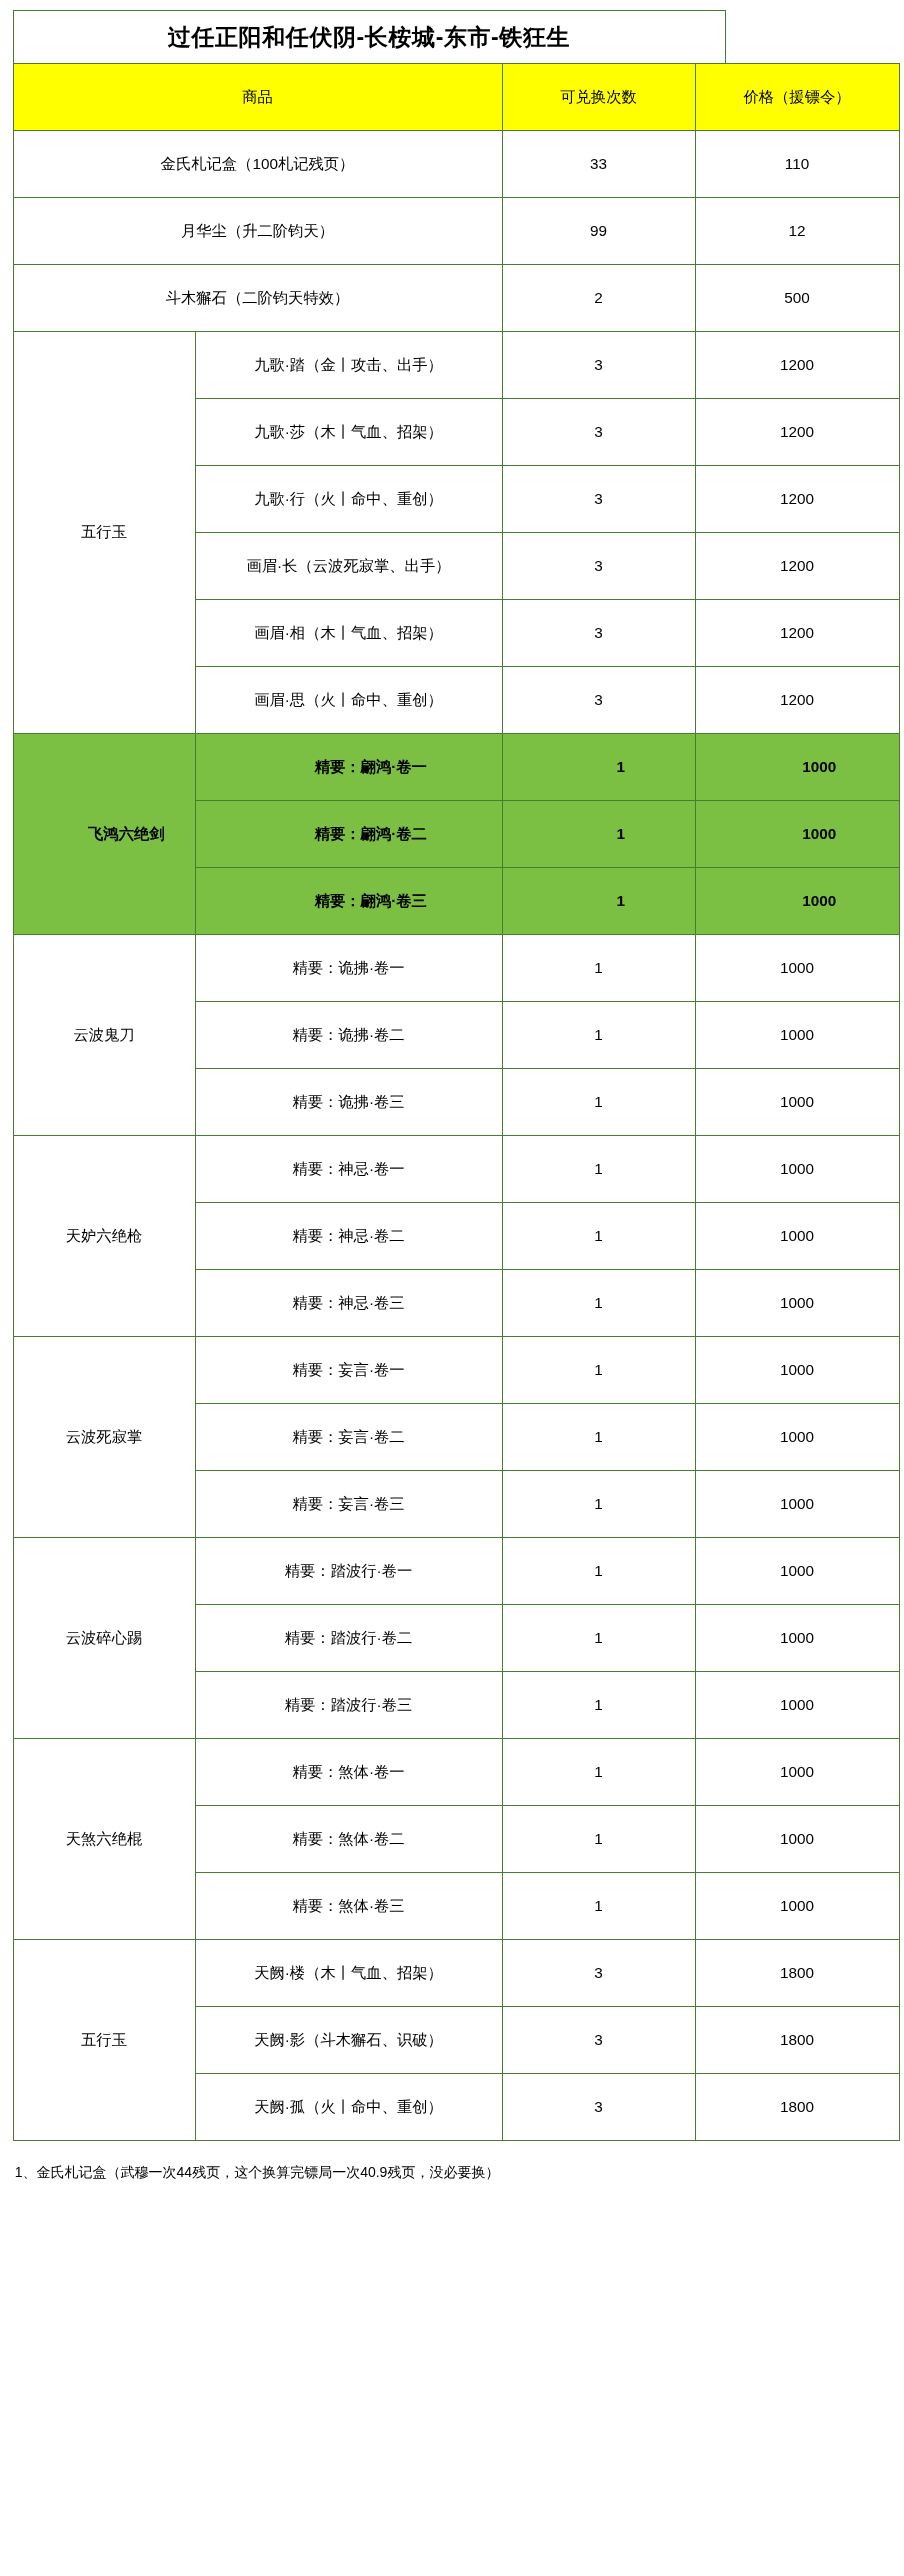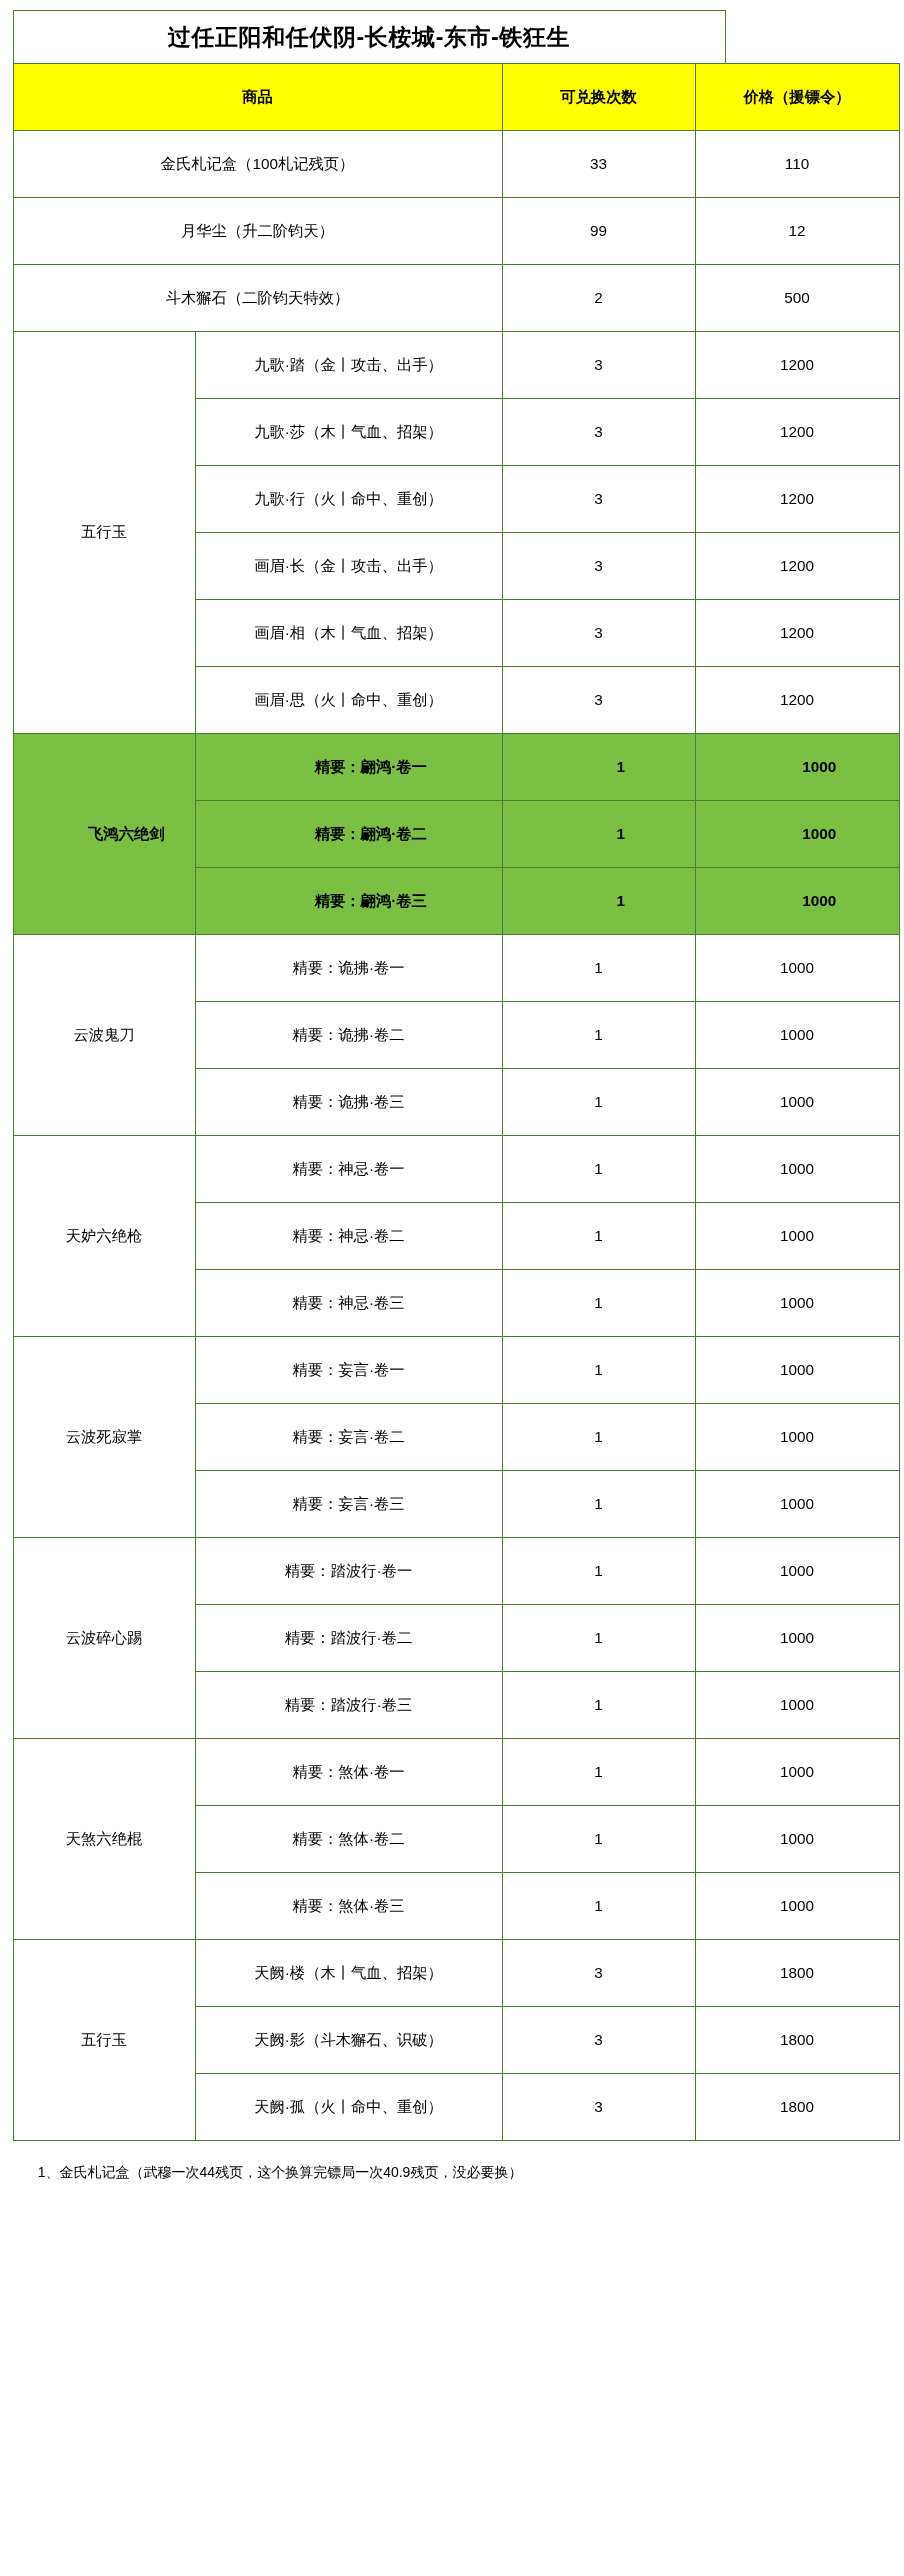--- a/index.html
+++ b/index.html
@@ -41,21 +41,21 @@
     border: 1.7px solid #4a7c2f;
     text-align: center;
     vertical-align: middle;
     font-size: 15.3px;
     padding: 0 3.4px;
     height: 67px;
     box-sizing: border-box;
   }
   thead th {
     background: #ffff00;
-    font-weight: bold;
+    font-weight: normal;
     font-size: 17px;
     height: 57px;
   }
   col.c1 { width: 182px; }
   col.c2 { width: 307px; }
   col.c3 { width: 193px; }
   col.c4 { width: 204px; }
   .grouplabel {
     font-size: 16px;
     margin-left: 12px;
@@ -63,21 +63,20 @@
   tr.green td {
     background: #7cc043;
     font-weight: bold;
     padding-left: 48px;
   }
   .notes {
     margin-top: 19.3px;
     font-size: 14px;
     line-height: 1.75;
     padding-left: 2.3px;
-    margin-left: 23px;
   }
   .notes div {
     margin-bottom: 3.4px;
   }
 </style>
 </head>
 <body>
 
 <div class="page">
 
@@ -125,21 +124,21 @@
           <td>九歌·莎（木丨气血、招架）</td>
           <td>3</td>
           <td>1200</td>
         </tr>
         <tr>
           <td>九歌·行（火丨命中、重创）</td>
           <td>3</td>
           <td>1200</td>
         </tr>
         <tr>
-          <td>画眉·长（金丨攻击、出手）</td>
+          <td>画眉·长（云波死寂掌、出手）</td>
           <td>3</td>
           <td>1200</td>
         </tr>
         <tr>
           <td>画眉·相（木丨气血、招架）</td>
           <td>3</td>
           <td>1200</td>
         </tr>
         <tr>
           <td>画眉·思（火丨命中、重创）</td>

